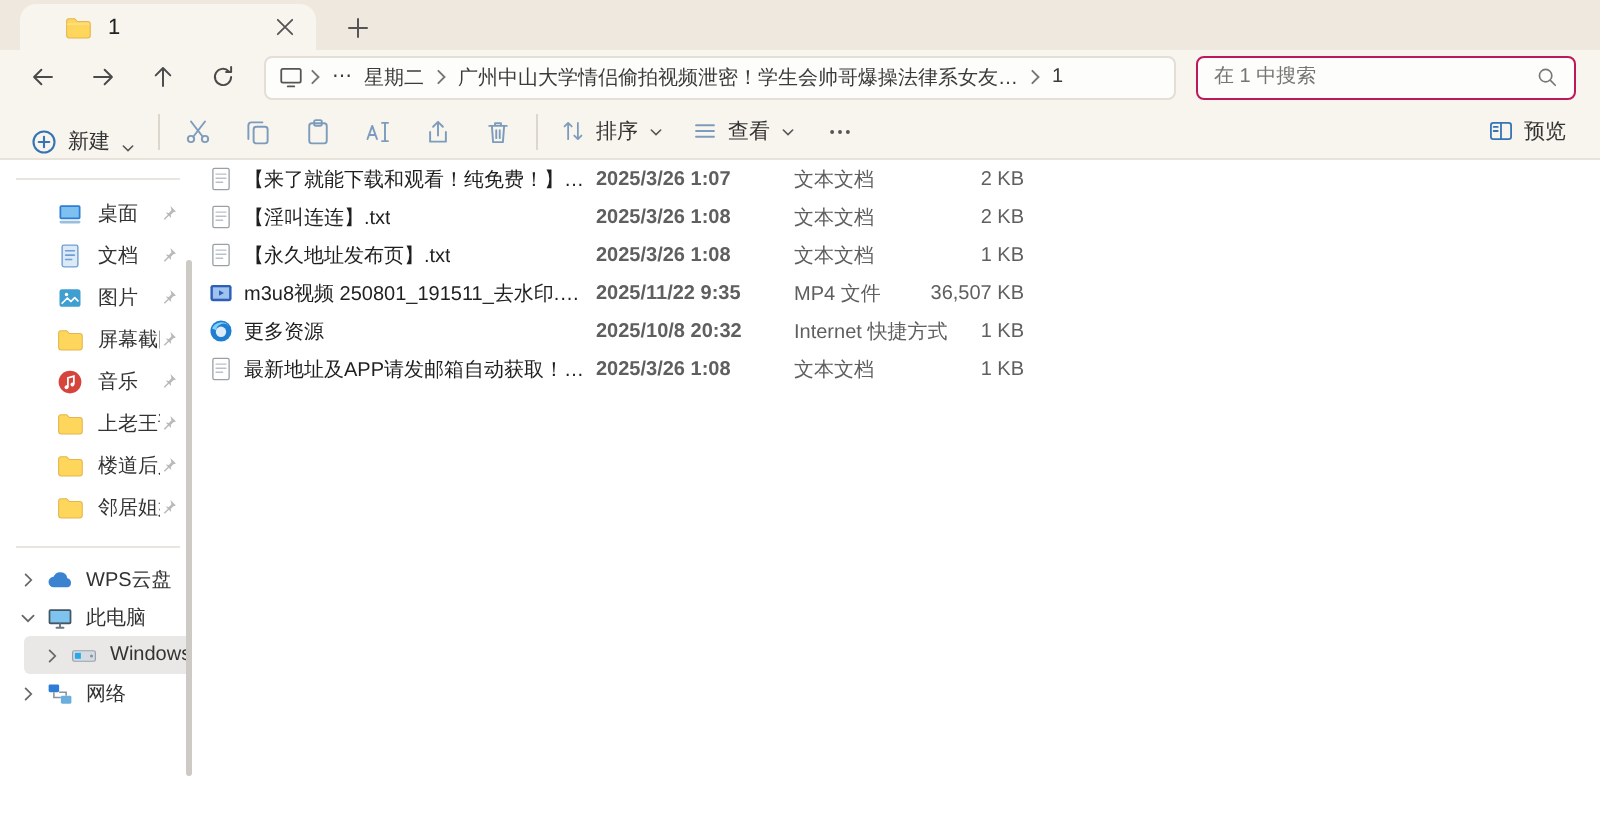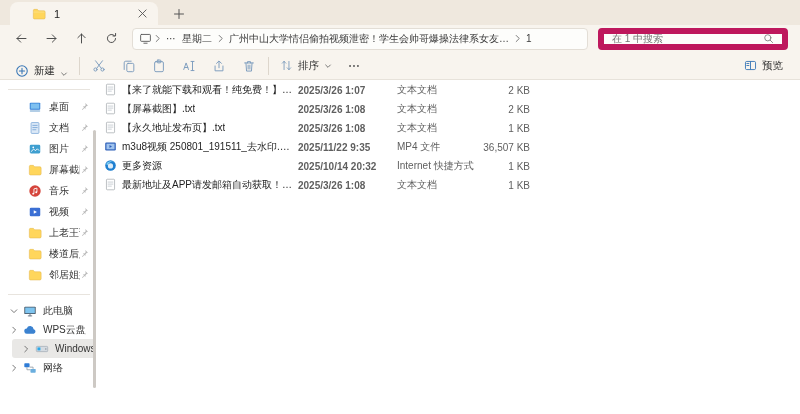--- a/index.html
+++ b/index.html
@@ -26,21 +26,21 @@
   .nav-btn { width:26px; height:22px; display:flex; align-items:center;
     justify-content:center; margin-left:4px; border-radius:4px; }
   .nav-btn:first-child { margin-left:8px; }
   .address-box { margin-left:8px; width:456px; height:22px; background:#fdfdfb;
     border:1px solid #e3ded6; border-radius:4px; display:flex; align-items:center;
     padding:0 6px; font-size:10px; color:#3b3b3b; overflow:hidden; white-space:nowrap; }
   .crumb { padding:0 3px; flex:0 0 auto; }
   .crumb-sep { flex:0 0 auto; color:#777; margin:0 2px; }
   .crumb-folder { overflow:hidden; text-overflow:ellipsis; max-width:286px; }
   .search-box { margin-left:10px; width:190px; height:22px; background:#fdfdfb;
-    border:6px solid #be185d; border-radius:4px; display:flex; align-items:center;
+    border:1px solid #be185d; border-radius:4px; display:flex; align-items:center;
     padding:0 8px; }
   .search-box input { flex:1; border:none; outline:none; background:transparent;
     font-size:10px; color:#555; font-family:inherit; }
 
   
   .toolbar { position:absolute; left:0; top:52px; width:800px; height:28px;
     background:#f8f4ee; border-bottom:1px solid #e7e2da; display:flex; align-items:center;
     font-size:10.5px; color:#333; }
   .tb-btn { display:flex; align-items:center; gap:5px; height:24px; padding:0 7px;
     border-radius:4px; }
@@ -79,21 +79,21 @@
   .col-date { left:200px; }
   .col-type { left:299px; }
   .col-size { left:384px; }
   .hdr-div { position:absolute; top:2px; width:1px; height:13px; background:#ececec; }
   .frow { position:relative; height:19px; font-size:10px; }
   .frow .f-icon { position:absolute; left:6px; top:2.5px; width:13px; height:13px; }
   .cell-name { left:24px; color:#1f1f1f; max-width:172px; overflow:hidden;
     text-overflow:ellipsis; }
   .cell-date { left:200px; color:#5f5f5f;font-weight:bold; }
   .cell-type { left:299px; color:#5f5f5f; }
-  .cell-size { left:372px; width:60px; text-align:right; color:#5f5f5f; }
+  .cell-size { left:354px; width:60px; text-align:right; color:#5f5f5f; }
 
   
   .status-bar { position:absolute; left:0; top:400px; width:800px; height:14px;
     background:#fff; display:flex; align-items:center; font-size:9.5px; color:#444;margin-top:30px; }
   .status-count { margin-left:10px; }
   .view-toggles { margin-left:auto; margin-right:10px; display:flex; gap:5px; }
   .vt-btn { width:18px; height:13px; display:flex; align-items:center; justify-content:center;
     border-radius:2px; border:1px solid transparent; }
   .vt-btn.active { background:#d9eafa; border-color:#9cc4e8; }
 </style>
@@ -249,20 +249,33 @@
             <path d="M11 3v10M11 13l-2.2-2.2M11 13l2.2-2.2"></path>
           </svg>
       </span>
       <span>排序</span>
       <span>
         <svg width="8" height="8" viewBox="0 0 12 12" fill="none" stroke="#555" stroke-width="1.2" stroke-linecap="round">
             <path d="M2.5 4.5L6 8l3.5-3.5"></path>
           </svg>
       </span>
     </div>
+    <div class="tb-btn">
+      <span>
+        <svg width="13" height="13" viewBox="0 0 16 16" fill="none" stroke="#7d9cbd" stroke-width="1.2" stroke-linecap="round">
+            <path d="M2.5 4.5h11M2.5 8h11M2.5 11.5h11"></path>
+          </svg>
+      </span>
+      <span>查看</span>
+      <span>
+        <svg width="8" height="8" viewBox="0 0 12 12" fill="none" stroke="#555" stroke-width="1.2" stroke-linecap="round">
+            <path d="M2.5 4.5L6 8l3.5-3.5"></path>
+          </svg>
+      </span>
+    </div>
     <div class="tb-icon-btn">
       <svg width="14" height="14" viewBox="0 0 16 16" fill="#555">
           <circle cx="3.5" cy="8" r="1.1"></circle>
           <circle cx="8" cy="8" r="1.1"></circle>
           <circle cx="12.5" cy="8" r="1.1"></circle>
         </svg>
     </div>
 
     <div class="tb-btn tb-right">
       <span>
@@ -353,34 +366,20 @@
             </svg>
         </span>
         <span class="sb-label">音乐</span>
         <span class="pin">
           <svg width="9" height="9" viewBox="0 0 16 16" fill="#8b8b8b">
               <path d="M9.3 1.8l4.9 4.9-2.3.6-2.3 2.3.3 2.9-2-2-3.6 3.6-.9-.9 3.6-3.6-2-2 2.9.3 2.3-2.3z"></path>
             </svg>
         </span>
       </div>
 
-      <div class="sb-item">
-        <span class="ic">
-          <svg width="14" height="14" viewBox="0 0 16 16">
-              <rect x="2" y="3.2" width="12" height="9.6" rx="1.5" fill="#3b6fd4"></rect>
-              <path d="M6.6 6v4l3.6-2z" fill="#fff"></path>
-            </svg>
-        </span>
-        <span class="sb-label">视频</span>
-        <span class="pin">
-          <svg width="9" height="9" viewBox="0 0 16 16" fill="#8b8b8b">
-              <path d="M9.3 1.8l4.9 4.9-2.3.6-2.3 2.3.3 2.9-2-2-3.6 3.6-.9-.9 3.6-3.6-2-2 2.9.3 2.3-2.3z"></path>
-            </svg>
-        </span>
-      </div>
 
       <div class="sb-item">
         <span class="ic">
           <svg width="14" height="14" viewBox="0 0 16 16">
               <path d="M1.5 4.2c0-.9.5-1.5 1.4-1.5h3.2l1.5 1.6h6c.9 0 1.4.6 1.4 1.5v6.4c0 .9-.5 1.5-1.4 1.5H2.9c-.9 0-1.4-.6-1.4-1.5z" fill="#ffd65c" stroke="#e3b64e" stroke-width=".6"></path>
             </svg>
         </span>
         <span class="sb-label">上老王论坛当</span>
         <span class="pin">
           <svg width="9" height="9" viewBox="0 0 16 16" fill="#8b8b8b">
@@ -411,49 +410,49 @@
         </span>
         <span class="sb-label">邻居姐姐下班</span>
         <span class="pin">
           <svg width="9" height="9" viewBox="0 0 16 16" fill="#8b8b8b">
               <path d="M9.3 1.8l4.9 4.9-2.3.6-2.3 2.3.3 2.9-2-2-3.6 3.6-.9-.9 3.6-3.6-2-2 2.9.3 2.3-2.3z"></path>
             </svg>
         </span>
       </div>
 
       <div class="sb-sep"></div>
+
+      <div class="tree-item">
+        <span class="chev">
+          <svg width="8" height="8" viewBox="0 0 10 10" fill="none" stroke="#666" stroke-width="1.1" stroke-linecap="round">
+              <path d="M3.5 1.5L7 5 3.5 8.5"></path>
+            </svg>
+        </span>
+        <span class="ic">
+          <svg width="14" height="14" viewBox="0 0 16 16">
+              <path d="M4.6 12.2a3 3 0 0 1-.3-6A4.1 4.1 0 0 1 12.2 7a2.7 2.7 0 0 1 .2 5.2z" fill="#3b82d0"></path>
+            </svg>
+        </span>
+        <span class="sb-label">WPS云盘</span>
+      </div>
 
       <div class="tree-item">
         <span class="chev">
           <svg width="8" height="8" viewBox="0 0 10 10" fill="none" stroke="#666" stroke-width="1.1" stroke-linecap="round">
               <path d="M1.5 3.5L5 7l3.5-3.5"></path>
             </svg>
         </span>
         <span class="ic">
           <svg width="14" height="14" viewBox="0 0 16 16">
               <rect x="1.5" y="3" width="13" height="8.5" rx="1" fill="#445565"></rect>
               <rect x="2.5" y="4" width="11" height="6.5" fill="#7ec4ef"></rect>
               <path d="M6 13.6h4M8 11.5v2" stroke="#6b7784" stroke-width="1.1" stroke-linecap="round"></path>
             </svg>
         </span>
         <span class="sb-label">此电脑</span>
-      </div>
-
-      <div class="tree-item">
-        <span class="chev">
-          <svg width="8" height="8" viewBox="0 0 10 10" fill="none" stroke="#666" stroke-width="1.1" stroke-linecap="round">
-              <path d="M3.5 1.5L7 5 3.5 8.5"></path>
-            </svg>
-        </span>
-        <span class="ic">
-          <svg width="14" height="14" viewBox="0 0 16 16">
-              <path d="M4.6 12.2a3 3 0 0 1-.3-6A4.1 4.1 0 0 1 12.2 7a2.7 2.7 0 0 1 .2 5.2z" fill="#3b82d0"></path>
-            </svg>
-        </span>
-        <span class="sb-label">WPS云盘</span>
       </div>
 
       <div class="tree-item sub">
         <span class="chev">
           <svg width="8" height="8" viewBox="0 0 10 10" fill="none" stroke="#666" stroke-width="1.1" stroke-linecap="round">
               <path d="M3.5 1.5L7 5 3.5 8.5"></path>
             </svg>
         </span>
         <span class="ic">
           <svg width="14" height="14" viewBox="0 0 16 16">
@@ -499,21 +498,21 @@
         <span class="cell cell-size" style="position:absolute;top:50%;transform:translateY(-50%);white-space:nowrap;">2 KB</span>
       </div>
 
       <div class="frow">
         <span class="f-icon">
           <svg width="13" height="13" viewBox="0 0 16 16">
               <rect x="3" y="1.5" width="10" height="13" rx="1" fill="#fff" stroke="#9aa0a6" stroke-width=".8"></rect>
               <path d="M5 5h6M5 7.5h6M5 10h4" stroke="#b9c0c7" stroke-width=".9" stroke-linecap="round"></path>
             </svg>
         </span>
-        <span class="cell cell-name" style="position:absolute;top:50%;transform:translateY(-50%);white-space:nowrap;">【屏幕截图】.txt</span>
+        <span class="cell cell-name" style="position:absolute;top:50%;transform:translateY(-50%);white-space:nowrap;">【淫叫连连】.txt</span>
         <span class="cell cell-date" style="position:absolute;top:50%;transform:translateY(-50%);white-space:nowrap;">2025/3/26 1:08</span>
         <span class="cell cell-type" style="position:absolute;top:50%;transform:translateY(-50%);white-space:nowrap;">文本文档</span>
         <span class="cell cell-size" style="position:absolute;top:50%;transform:translateY(-50%);white-space:nowrap;">2 KB</span>
       </div>
 
       <div class="frow">
         <span class="f-icon">
           <svg width="13" height="13" viewBox="0 0 16 16">
               <rect x="3" y="1.5" width="10" height="13" rx="1" fill="#fff" stroke="#9aa0a6" stroke-width=".8"></rect>
               <path d="M5 5h6M5 7.5h6M5 10h4" stroke="#b9c0c7" stroke-width=".9" stroke-linecap="round"></path>
@@ -541,21 +540,21 @@
 
       <div class="frow">
         <span class="f-icon">
           <svg width="13" height="13" viewBox="0 0 16 16">
               <circle cx="8" cy="8" r="6.5" fill="#1e7fd0"></circle>
               <path d="M2.5 6.5A6 6 0 0 1 13 5.2 4.5 4.5 0 0 0 5 7.5" fill="#7fd0f5"></path>
               <circle cx="8" cy="8.5" r="3.2" fill="#fff" opacity=".85"></circle>
             </svg>
         </span>
         <span class="cell cell-name" style="position:absolute;top:50%;transform:translateY(-50%);white-space:nowrap;">更多资源</span>
-        <span class="cell cell-date" style="position:absolute;top:50%;transform:translateY(-50%);white-space:nowrap;">2025/10/14 20:32</span>
+        <span class="cell cell-date" style="position:absolute;top:50%;transform:translateY(-50%);white-space:nowrap;">2025/10/8 20:32</span>
         <span class="cell cell-type" style="position:absolute;top:50%;transform:translateY(-50%);white-space:nowrap;">Internet 快捷方式</span>
         <span class="cell cell-size" style="position:absolute;top:50%;transform:translateY(-50%);white-space:nowrap;">1 KB</span>
       </div>
 
       <div class="frow">
         <span class="f-icon">
           <svg width="13" height="13" viewBox="0 0 16 16">
               <rect x="3" y="1.5" width="10" height="13" rx="1" fill="#fff" stroke="#9aa0a6" stroke-width=".8"></rect>
               <path d="M5 5h6M5 7.5h6M5 10h4" stroke="#b9c0c7" stroke-width=".9" stroke-linecap="round"></path>
             </svg>

